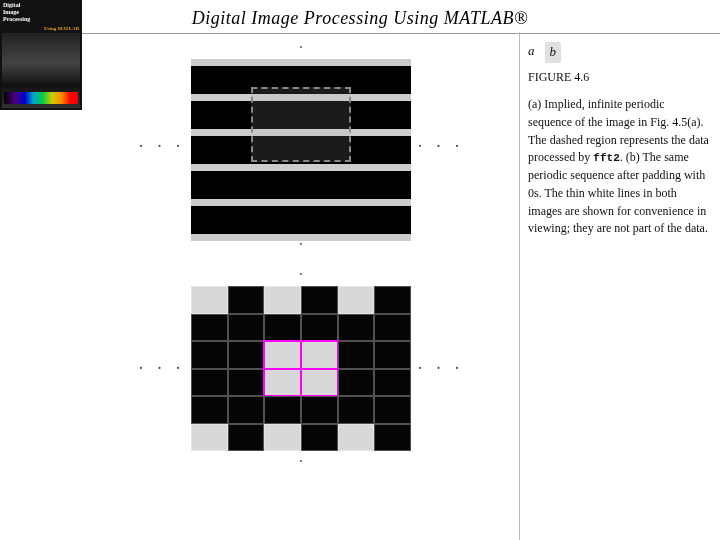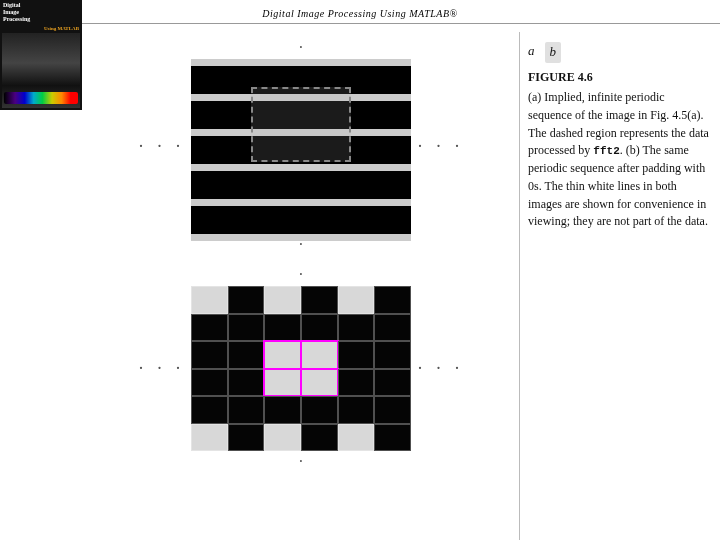--- a/index.html
+++ b/index.html
@@ -10,21 +10,21 @@
       font-family: 'Times New Roman', Times, serif;
       overflow: hidden;
       position: relative;
     }
 
     
     .header {
       text-align: center;
       padding: 8px 0 4px 0;
       font-style: italic;
-      font-size: 10px;
+      font-size: 18px;
       letter-spacing: 0.5px;
       border-bottom: 1px solid #999;
     }
 
     
     .book-thumb {
       position: absolute;
       top: 0;
       left: 0;
       width: 82px;
@@ -173,23 +173,23 @@
     .label-a, .label-b {
       font-style: italic;
       font-weight: normal;
     }
     .label-b {
       background: #e0e0e0;
       padding: 1px 5px;
       border-radius: 2px;
     }
     .figure-caption-title {
-      font-weight: bold;
+      font-weight: normal;
       font-size: 12px;
-      margin-bottom: 3px;
+      margin-bottom: 10px;
     }
     .caption-text {
       font-size: 12px;
       line-height: 1.48;
     }
     .mono {
       font-family: 'Courier New', monospace;
       font-size: 11px;
       font-weight: bold;
     }

